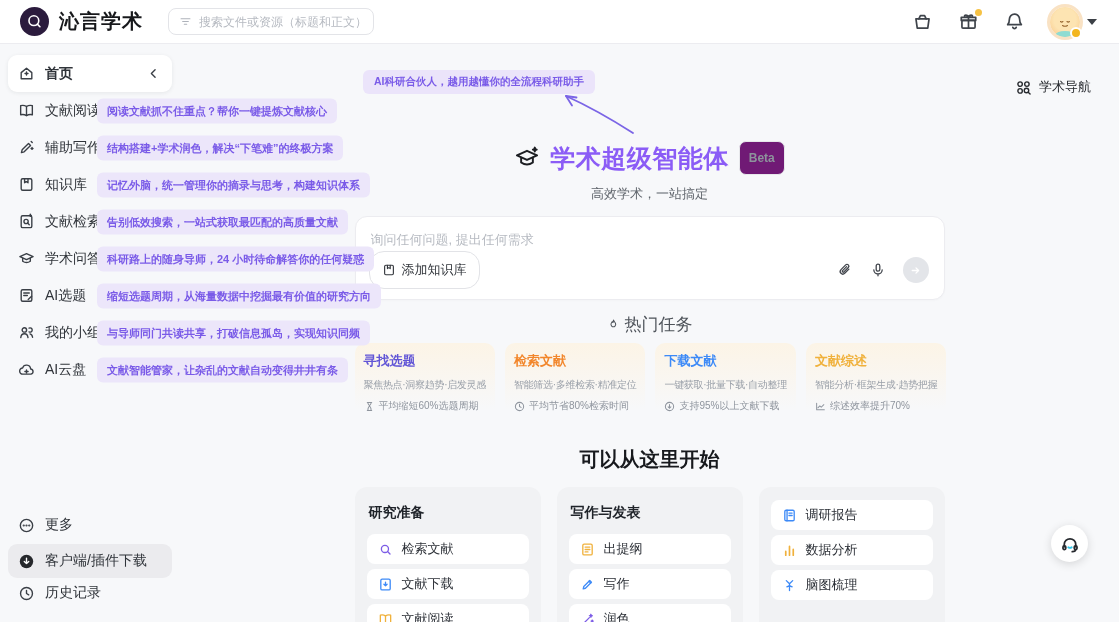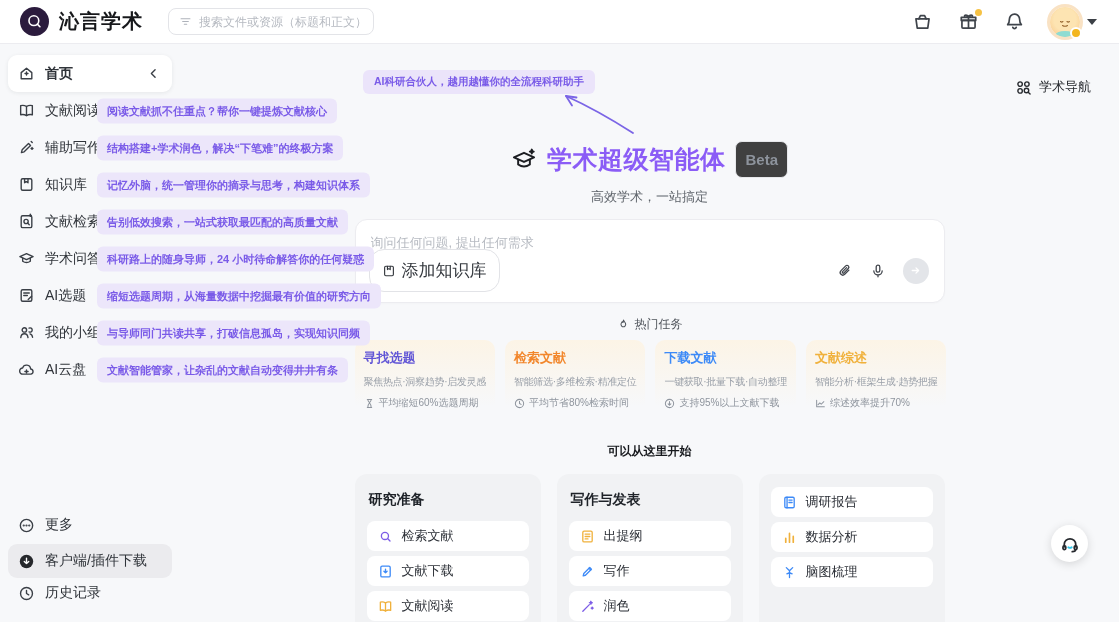--- a/index.html
+++ b/index.html
@@ -56,51 +56,51 @@
   .promo-pill { position:absolute; left:183px; top:26px; background:#ebe4fa; color:#7a5be8;
     font-size:10.5px; font-weight:600; padding:5px 11px; border-radius:6px; white-space:nowrap; }
   .promo-arrow { position:absolute; left:365px; top:44px; }
   .nav-link { position:absolute; right:28px; top:34px; display:flex; align-items:center; gap:7px;
     font-size:13px; color:#26292e; font-weight:500; cursor:pointer; }
   .nav-link .ic { width:17px; height:17px; }
 
   .hero-row { display:flex; align-items:center; justify-content:center; gap:10px; padding-top:97px; }
   .hero-row .ic { width:26px; height:26px; color:#1c1e22; stroke-width:1.2; }
   .hero-title { font-size:25px; font-weight:bold; color:#8b5cf6; letter-spacing:.5px; }
-  .beta-badge { font-size:15px; color:#8d939c; background:#404040; border:1px solid #e7e8eb;
+  .beta-badge { font-size:12px; color:#8d939c; background:#701a75; border:1px solid #e7e8eb;
     padding:9px 9px; border-radius:7px; font-weight:600; }
   .hero-sub { text-align:center; font-size:13px; color:#5f646b; margin-top:10px; }
 
   .ask-card { margin-top:13px; background:#fff; border:1px solid #ececf0; border-radius:12px;
     height:84px; padding:13px 15px; position:relative; box-shadow:0 1px 2px rgba(0,0,0,.02); }
   .ask-input { width:75%; border:none; outline:none; font-size:13px; color:#333; background:transparent; }
   .ask-bottom { position:absolute; left:13px; right:15px; bottom:10px; display:flex; align-items:center; }
   .kb-btn { display:flex; align-items:center; gap:6px; border:1px solid #e2e3e7; border-radius:15px;
-    padding:9px 12px; font-size:17px; color:#33373d; background:#fff; cursor:pointer; }
+    padding:9px 12px; font-size:13px; color:#33373d; background:#fff; cursor:pointer; }
   .kb-btn .ic { width:14px; height:14px; }
   .ask-actions { margin-left:auto; display:flex; align-items:center; gap:17px; color:#42464d; }
   .ask-actions .ic { width:16px; height:16px; }
   .send-btn { width:26px; height:26px; border-radius:50%; background:#e3e5e9;
     display:flex; align-items:center; justify-content:center; color:#fff; cursor:pointer; }
   .send-btn .ic { width:13px; height:13px; stroke-width:1.6; }
 
   .hot-label { display:flex; justify-content:center; align-items:center; gap:5px; margin-top:13px;
-    font-size:12px; color:#4e535a; }
+    font-size:17px; color:#4e535a; }
   .hot-label .ic { width:13px; height:13px; }
 
   .tasks { display:flex; gap:10px; margin-top:7px; }
   .task { flex:1; border-radius:10px; padding:9px 9px 8px;
     background:linear-gradient(180deg,#fcf4e6 0%, rgba(252,244,230,0) 85%); cursor:pointer; }
   .task-title { font-size:13px; font-weight:bold; }
   .task-desc { font-size:10px; color:#9aa0a9; margin-top:8px; white-space:nowrap; letter-spacing:-.3px; }
   .task-stat { font-size:10px; color:#8f959e; margin-top:7px; display:flex; gap:4px; align-items:center; white-space:nowrap; }
   .task-stat .ic { width:11px; height:11px; stroke-width:1.1; flex:none; }
   .c-purple { color:#6155d6; } .c-orange { color:#f2862b; } .c-blue { color:#3d8af7; } .c-amber { color:#f0b13c; }
 
-  .start-heading { text-align:center; font-size:12px; font-weight:bold; margin-top:25px; color:#17191d; }
+  .start-heading { text-align:center; font-size:20px; font-weight:bold; margin-top:25px; color:#17191d; }
   .start-cards { display:flex; gap:16px; margin-top:14px; }
   .start-card { flex:1; background:#f1f2f4; border-radius:12px; padding:13px 12px 20px; }
   .start-card-title { font-size:14px; font-weight:bold; color:#1f2329; padding:4px 2px 12px; }
   .start-item { background:#fff; border-radius:8px; height:30px; display:flex; align-items:center;
     gap:9px; padding:0 11px; font-size:13px; color:#2b2f36; margin-bottom:5px; cursor:pointer; }
   .start-item .ic { width:15px; height:15px; flex:none; stroke-width:1.4; }
   .i-purple { color:#7c5ce6; } .i-blue { color:#3d8af7; } .i-yellow { color:#f0b13c; }
 
   .support-fab { position:absolute; right:31px; bottom:60px; width:37px; height:37px; border-radius:50%;
     background:#fff; box-shadow:0 2px 10px rgba(0,0,0,.14); display:flex; align-items:center;

